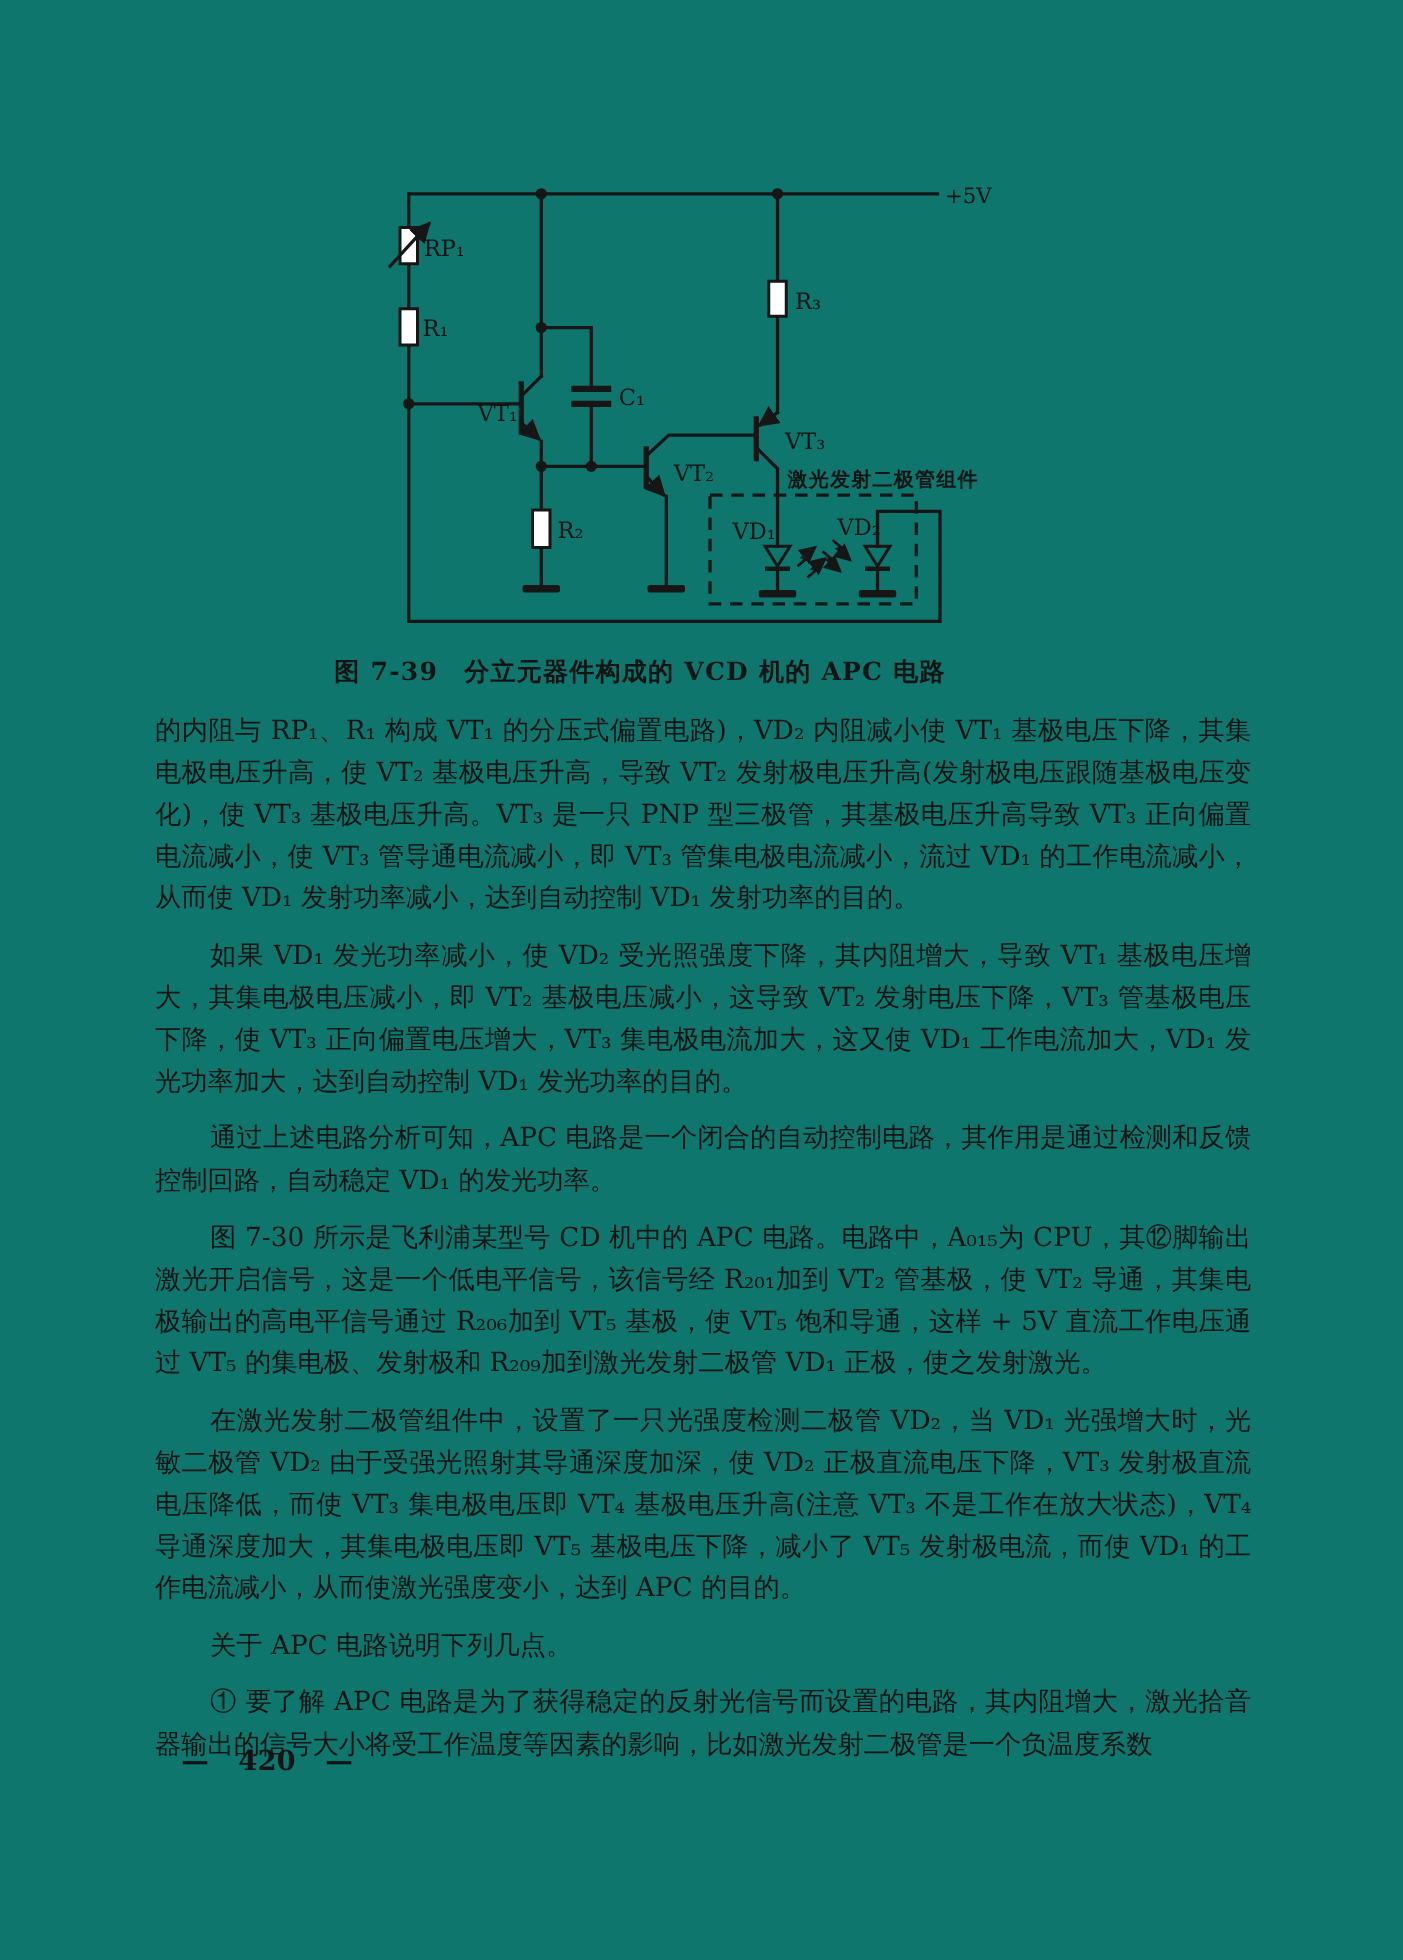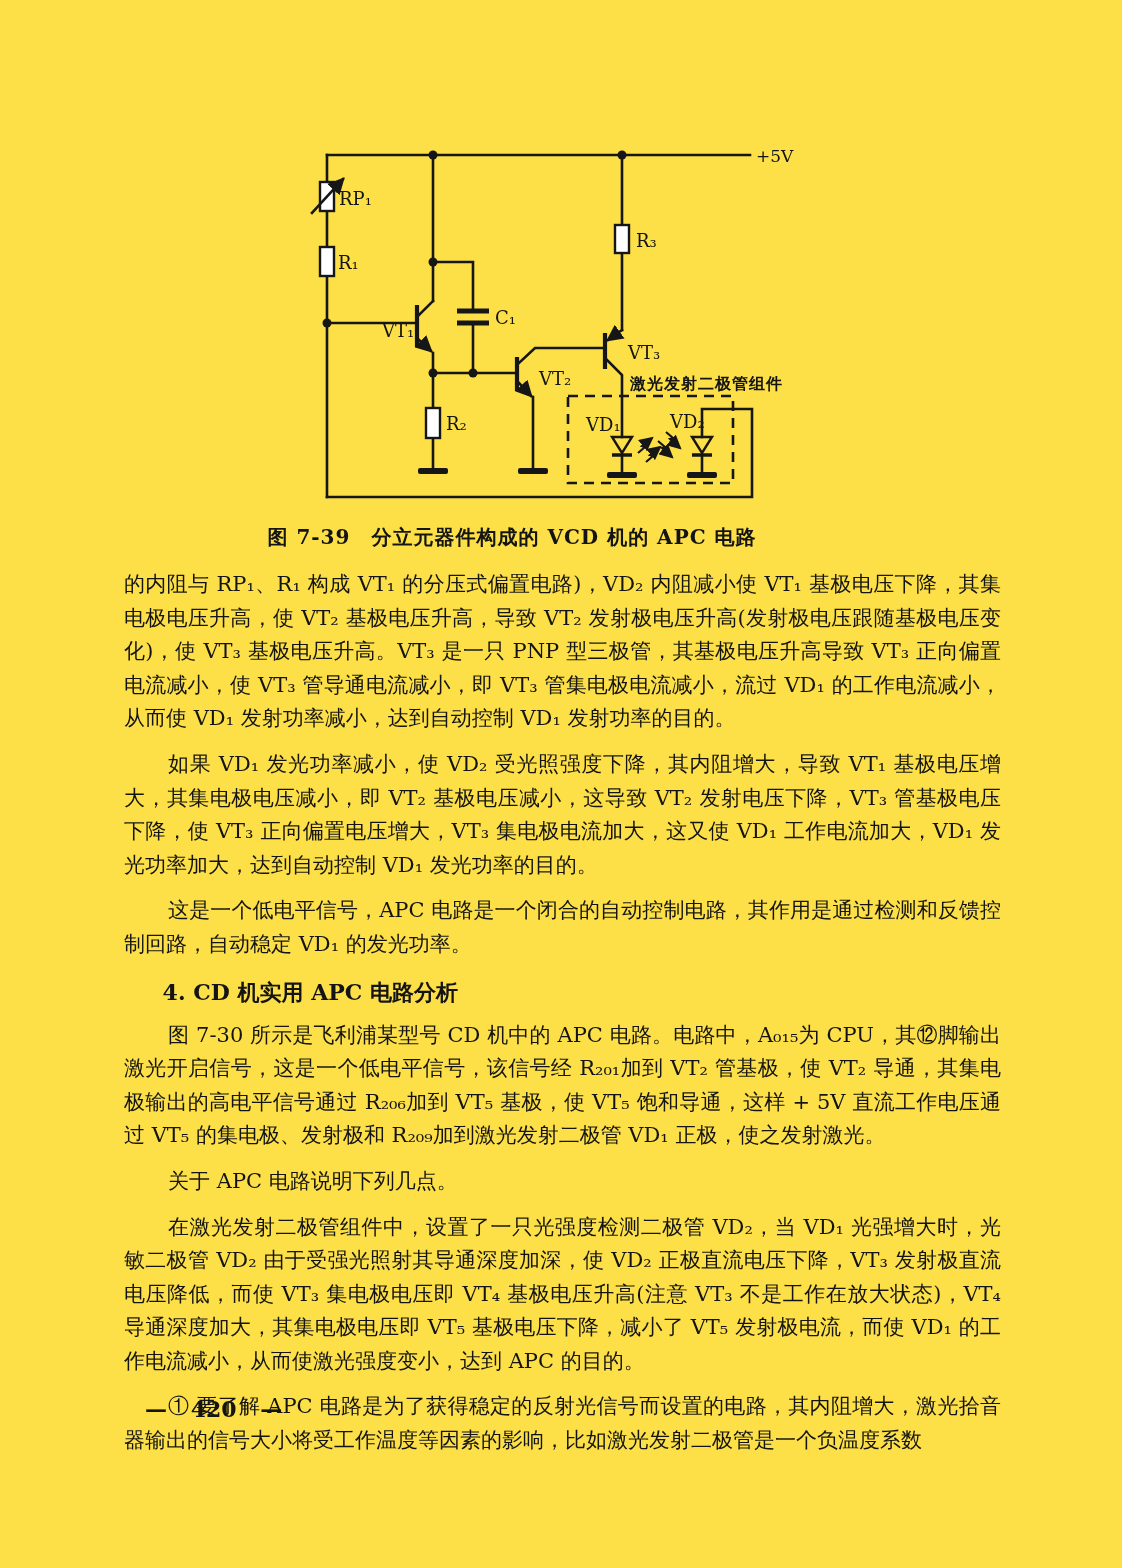--- a/index.html
+++ b/index.html
@@ -1,19 +1,19 @@
 <!DOCTYPE html>
 <html><head>
 <meta charset="utf-8">
 <style>
   html,body{margin:0;padding:0;background:#9a9a9a;}
   .page{
     position:relative;
     width:1122px;height:1568px;
-    background:#fde047;
+    background:#0f766e;
     margin:0 auto;
     font-family:"DejaVu Serif","Liberation Serif",serif;
     color:#141414;
     overflow:hidden;
   }
   .figure{position:absolute;left:290px;top:135px;width:520px;height:400px;}
   .figure svg{display:block;width:520px;height:400px;}
   .wire{stroke:#161616;stroke-width:2.6;fill:none;stroke-linecap:square;}
   .thick{stroke:#161616;stroke-width:4.2;fill:none;stroke-linecap:butt;}
   .box{fill:#ffffff;stroke:#161616;stroke-width:2.4;}
@@ -146,23 +146,22 @@
       <text class="clabel" x="380" y="293">VD₂</text>
       <text class="modlabel" x="340" y="254">激光发射二极管组件</text>
     </svg>
   </div>
 
   <div class="caption">图 7-39　分立元器件构成的 VCD 机的 APC 电路</div>
 
   <div class="text-block">
     <p>的内阻与 RP₁、R₁ 构成 VT₁ 的分压式偏置电路)，VD₂ 内阻减小使 VT₁ 基极电压下降，其集电极电压升高，使 VT₂ 基极电压升高，导致 VT₂ 发射极电压升高(发射极电压跟随基极电压变化)，使 VT₃ 基极电压升高。VT₃ 是一只 PNP 型三极管，其基极电压升高导致 VT₃ 正向偏置电流减小，使 VT₃ 管导通电流减小，即 VT₃ 管集电极电流减小，流过 VD₁ 的工作电流减小，从而使 VD₁ 发射功率减小，达到自动控制 VD₁ 发射功率的目的。</p>
     <p class="indent">如果 VD₁ 发光功率减小，使 VD₂ 受光照强度下降，其内阻增大，导致 VT₁ 基极电压增大，其集电极电压减小，即 VT₂ 基极电压减小，这导致 VT₂ 发射电压下降，VT₃ 管基极电压下降，使 VT₃ 正向偏置电压增大，VT₃ 集电极电流加大，这又使 VD₁ 工作电流加大，VD₁ 发光功率加大，达到自动控制 VD₁ 发光功率的目的。</p>
-    <p class="indent">这是一个低电平信号，APC 电路是一个闭合的自动控制电路，其作用是通过检测和反馈控制回路，自动稳定 VD₁ 的发光功率。</p>
-    <h2 class="section-heading">4. CD 机实用 APC 电路分析</h2>
+    <p class="indent">通过上述电路分析可知，APC 电路是一个闭合的自动控制电路，其作用是通过检测和反馈控制回路，自动稳定 VD₁ 的发光功率。</p>
     <p class="indent">图 7-30 所示是飞利浦某型号 CD 机中的 APC 电路。电路中，A₀₁₅为 CPU，其⑫脚输出激光开启信号，这是一个低电平信号，该信号经 R₂₀₁加到 VT₂ 管基极，使 VT₂ 导通，其集电极输出的高电平信号通过 R₂₀₆加到 VT₅ 基极，使 VT₅ 饱和导通，这样 + 5V 直流工作电压通过 VT₅ 的集电极、发射极和 R₂₀₉加到激光发射二极管 VD₁ 正极，使之发射激光。</p>
+    <p class="indent">在激光发射二极管组件中，设置了一只光强度检测二极管 VD₂，当 VD₁ 光强增大时，光敏二极管 VD₂ 由于受强光照射其导通深度加深，使 VD₂ 正极直流电压下降，VT₃ 发射极直流电压降低，而使 VT₃ 集电极电压即 VT₄ 基极电压升高(注意 VT₃ 不是工作在放大状态)，VT₄ 导通深度加大，其集电极电压即 VT₅ 基极电压下降，减小了 VT₅ 发射极电流，而使 VD₁ 的工作电流减小，从而使激光强度变小，达到 APC 的目的。</p>
     <p class="indent">关于 APC 电路说明下列几点。</p>
-    <p class="indent">在激光发射二极管组件中，设置了一只光强度检测二极管 VD₂，当 VD₁ 光强增大时，光敏二极管 VD₂ 由于受强光照射其导通深度加深，使 VD₂ 正极直流电压下降，VT₃ 发射极直流电压降低，而使 VT₃ 集电极电压即 VT₄ 基极电压升高(注意 VT₃ 不是工作在放大状态)，VT₄ 导通深度加大，其集电极电压即 VT₅ 基极电压下降，减小了 VT₅ 发射极电流，而使 VD₁ 的工作电流减小，从而使激光强度变小，达到 APC 的目的。</p>
     <p class="indent">① 要了解 APC 电路是为了获得稳定的反射光信号而设置的电路，其内阻增大，激光拾音器输出的信号大小将受工作温度等因素的影响，比如激光发射二极管是一个负温度系数</p>
   </div>
 
   <div class="page-number">— 420 —</div>
 
 </div>
 
 </body></html>

